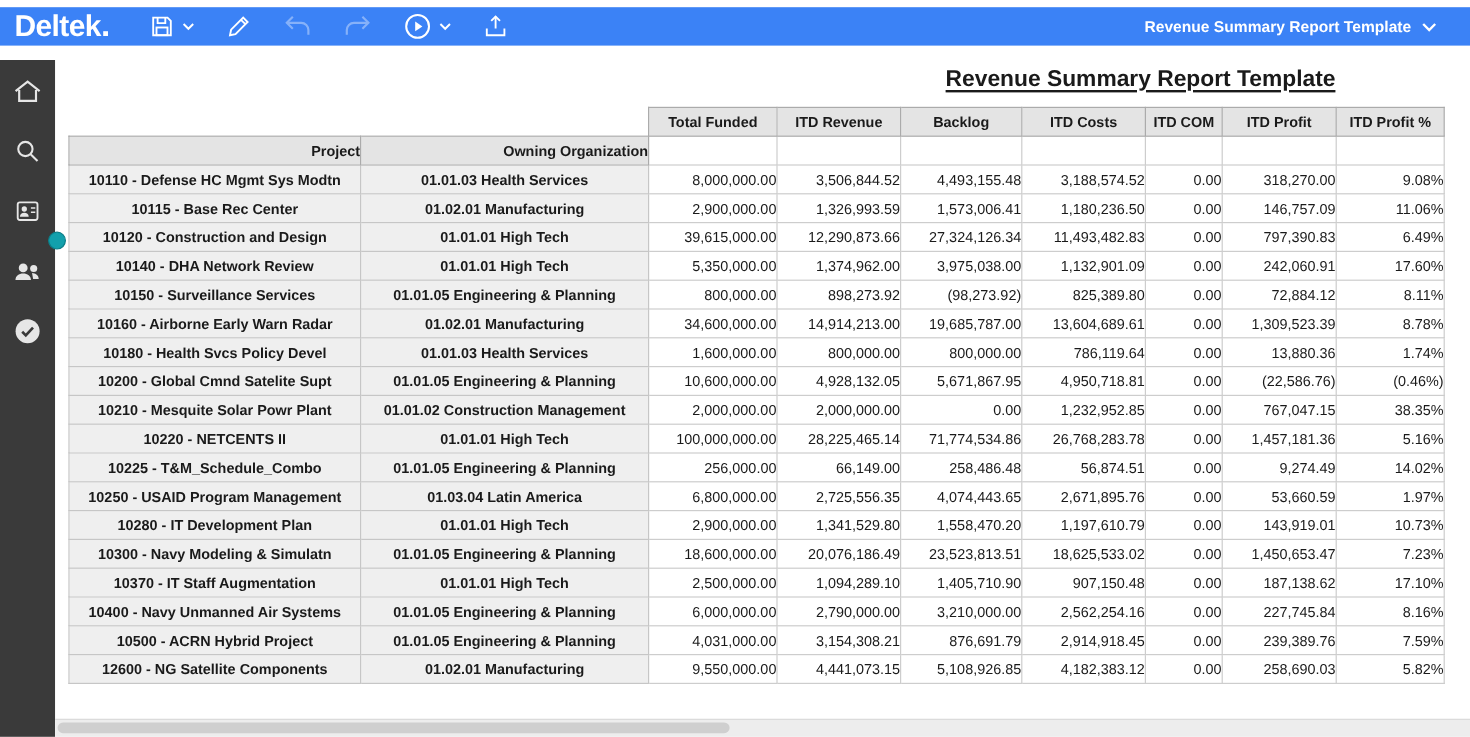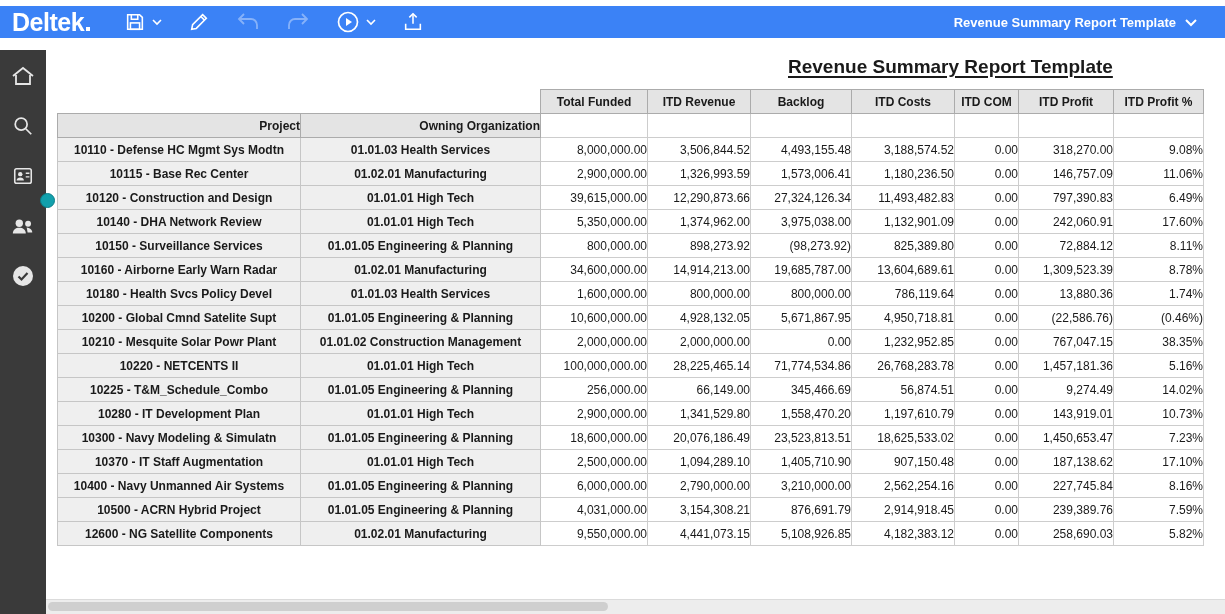--- a/index.html
+++ b/index.html
@@ -377,25 +377,36 @@
           <td class="num">26,768,283.78</td>
           <td class="num">0.00</td>
           <td class="num">1,457,181.36</td>
           <td class="num">5.16%</td>
         </tr>
         <tr>
           <td class="label">10225 - T&amp;M_Schedule_Combo</td>
           <td class="label org">01.01.05   Engineering &amp; Planning</td>
           <td class="num">256,000.00</td>
           <td class="num">66,149.00</td>
-          <td class="num">345,466.69</td>
+          <td class="num">258,486.48</td>
           <td class="num">56,874.51</td>
           <td class="num">0.00</td>
           <td class="num">9,274.49</td>
           <td class="num">14.02%</td>
+        </tr>
+        <tr>
+          <td class="label">10250 - USAID Program Management</td>
+          <td class="label org">01.03.04   Latin America</td>
+          <td class="num">6,800,000.00</td>
+          <td class="num">2,725,556.35</td>
+          <td class="num">4,074,443.65</td>
+          <td class="num">2,671,895.76</td>
+          <td class="num">0.00</td>
+          <td class="num">53,660.59</td>
+          <td class="num">1.97%</td>
         </tr>
         <tr>
           <td class="label">10280 - IT Development Plan</td>
           <td class="label org">01.01.01   High Tech</td>
           <td class="num">2,900,000.00</td>
           <td class="num">1,341,529.80</td>
           <td class="num">1,558,470.20</td>
           <td class="num">1,197,610.79</td>
           <td class="num">0.00</td>
           <td class="num">143,919.01</td>

